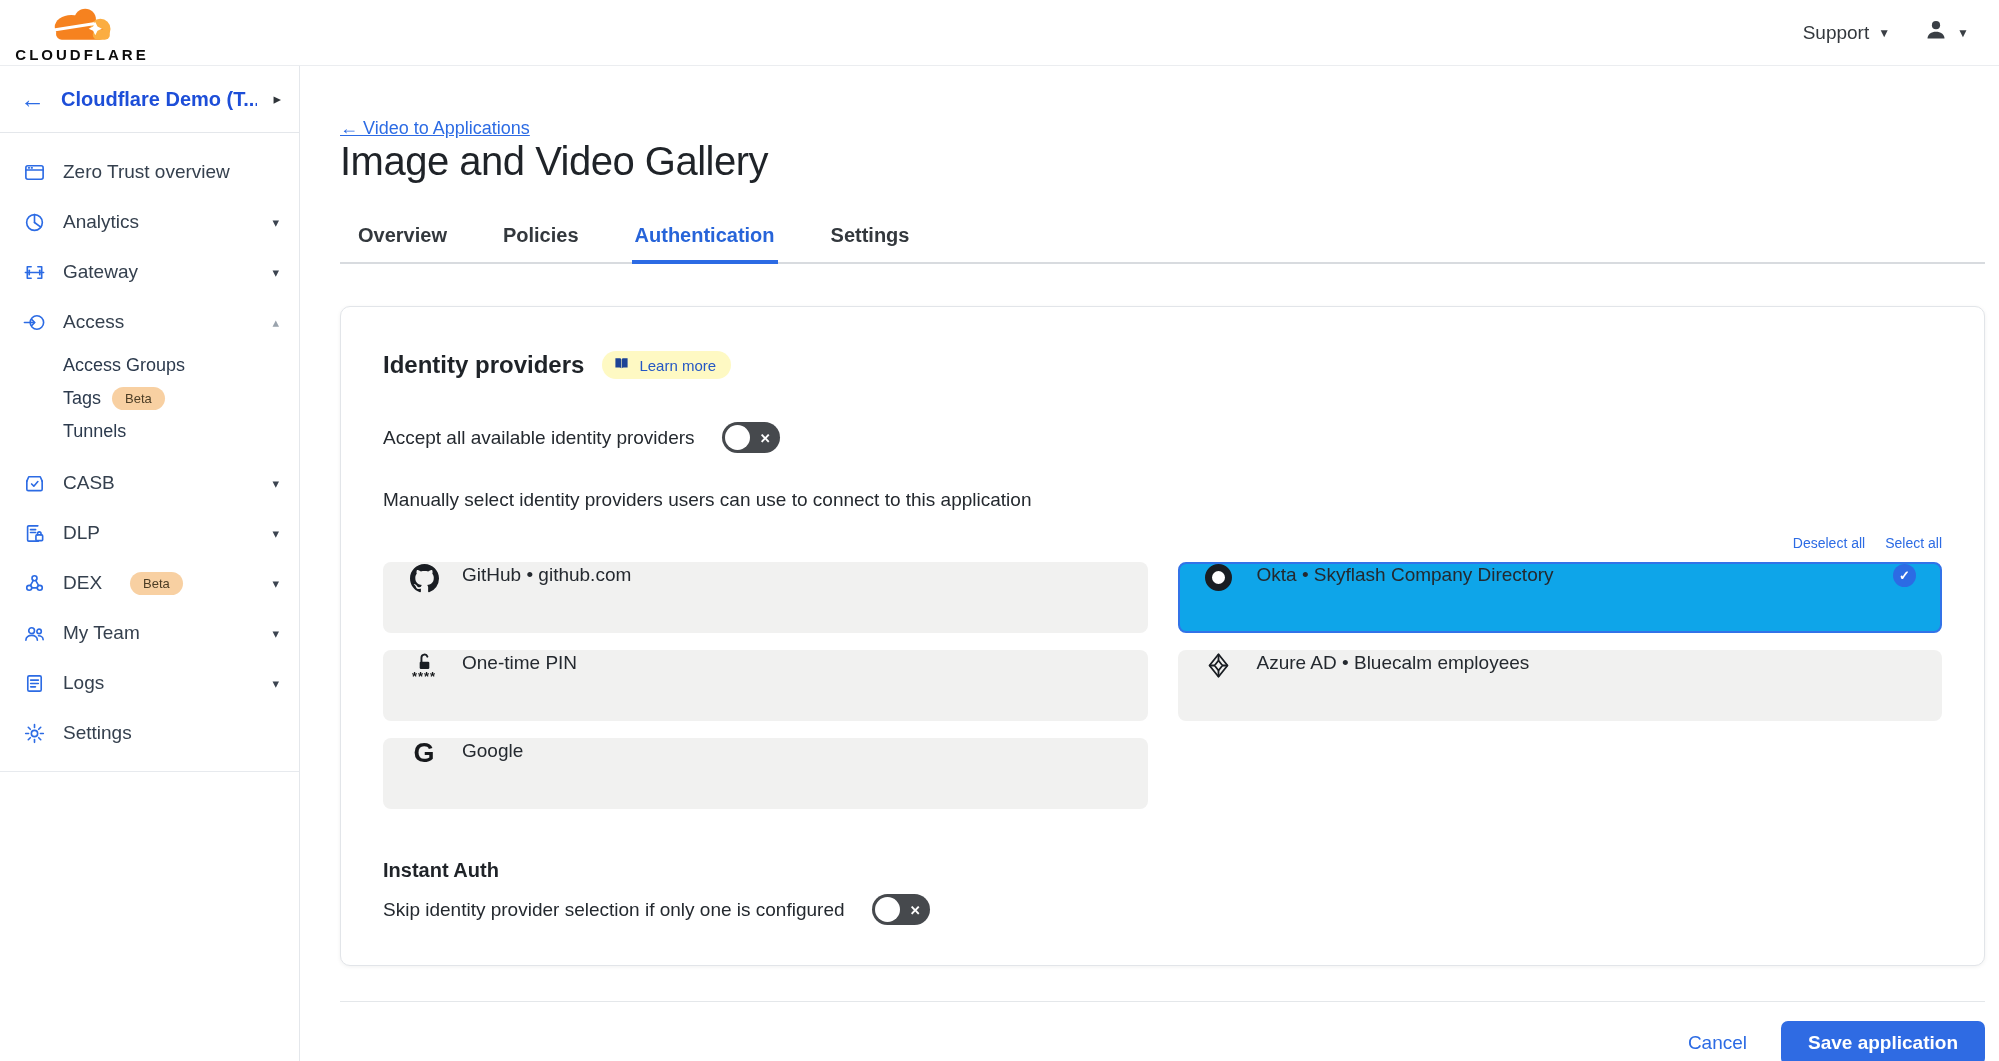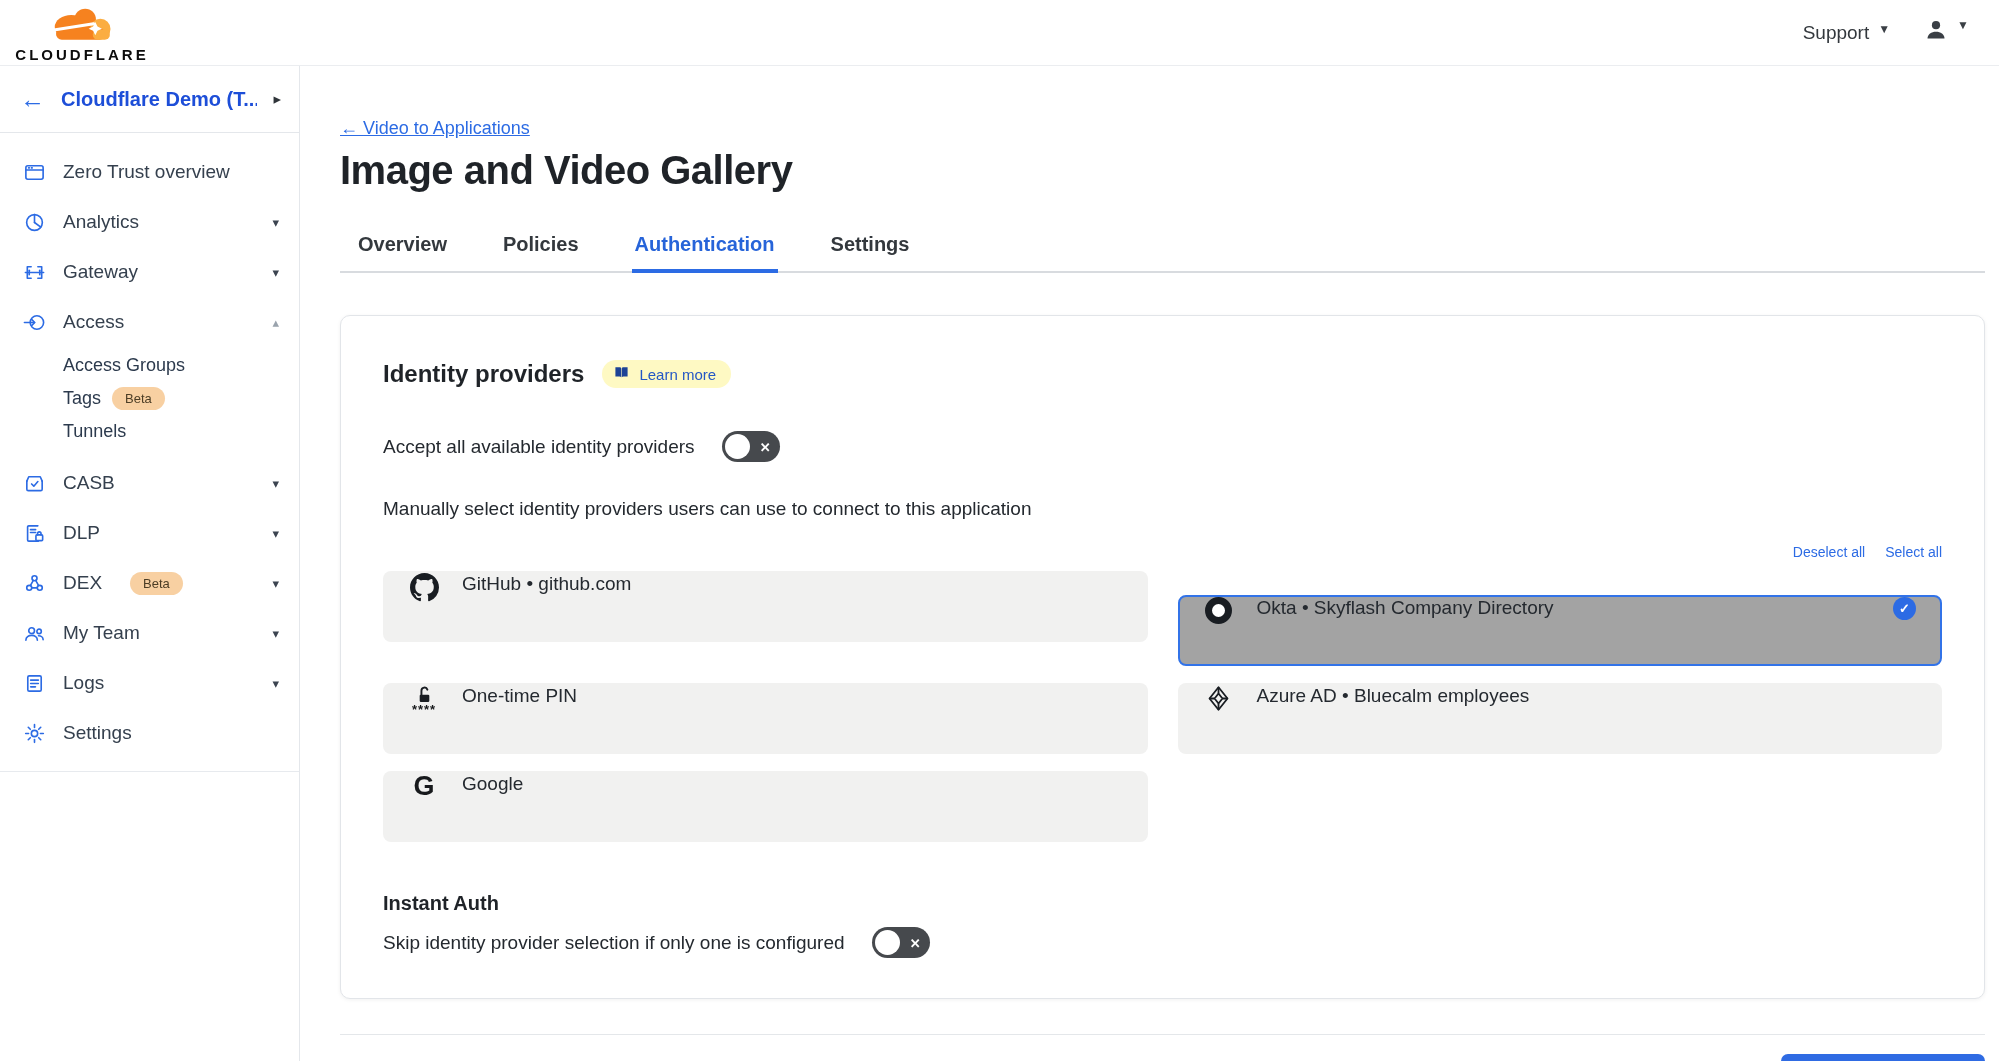--- a/index.html
+++ b/index.html
@@ -17,21 +17,21 @@
   .topbar {
     height: 66px;
     display: flex; align-items: center; justify-content: space-between;
     padding: 0 30px 0 14px;
     border-bottom: 1px solid #ebedf0;
     background: #fff;
   }
   .logo { display: flex; flex-direction: column; align-items: center; width: 136px; cursor: pointer; }
   .logo-word { font-size: 15px; font-weight: 800; letter-spacing: 3px; color: #0c0c0c; margin-top: 1px; }
   .topbar-right { display: flex; align-items: center; gap: 34px; }
-  .menu-trigger { display: flex; align-items: flex-start; gap: 9px; font-size: 19px; color: #33383d; cursor: pointer; }
+  .menu-trigger { display: flex; align-items: center; gap: 9px; font-size: 19px; color: #33383d; cursor: pointer; }
   .menu-caret { font-size: 12px; color: #3a3f45; }
 
   
   .sidebar {
     position: absolute; top: 66px; left: 0; bottom: 0; width: 300px;
     background: #fff; border-right: 1px solid #e4e7eb;
   }
   .side-header {
     height: 67px; display: flex; align-items: center; gap: 16px;
     padding: 0 18px 0 20px; border-bottom: 1px solid #e4e7eb;
@@ -63,21 +63,21 @@
     font-size: 13px; font-weight: 400; padding: 4px 13px; border-radius: 13px;
   }
   .side-bottom-divider { border-top: 1px solid #e7eaee; margin-top: 13px; }
 
   
   .main { margin-left: 300px; padding: 0 14px 0 40px; }
   .back-link {
     display: inline-block; margin-top: 52px; font-size: 18px;
     color: #2c6be4; text-decoration: underline; cursor: pointer;
   }
-  .page-title { margin-top: 9px; font-size: 40px; font-weight: 700; color: #1f2328; letter-spacing: -0.5px; }
+  .page-title { margin-top: 0; font-size: 40px; font-weight: 400; color: #1f2328; letter-spacing: -0.5px; }
   .tabs { display: flex; gap: 50px; margin-top: 32px; padding-left: 15px; border-bottom: 2px solid #d8dbdf; }
   .tab {
     font-size: 20px; font-weight: 600; color: #33383d;
     padding: 8px 3px 15px; cursor: pointer;
   }
   .tab.active { color: #2764d9; border-bottom: 4px solid #2c6be4; margin-bottom: -2px; padding-bottom: 13px; }
 
   
   .card {
     margin-top: 42px; border: 1px solid #e2e5e9; border-radius: 10px;
@@ -110,21 +110,21 @@
 
   .provider-grid {
     margin-top: 11px; display: grid; grid-template-columns: 1fr 1fr;
     column-gap: 30px; row-gap: 17px;
   }
   .provider {
     height: 71px; background: #f1f1f0; border: 2px solid transparent;
     border-radius: 8px; display: flex; align-items: flex-start; gap: 23px;
     padding: 0 24px; font-size: 19px; color: #24292f; cursor: pointer;
   }
-  .provider.selected { background: #a3a3a3; border-color: #3273e8; margin-top: 24px; }
+  .provider.selected { background: #0ea5e9; border-color: #3273e8; }
   .p-icon { width: 30px; flex: 0 0 30px; display: flex; flex-direction: column; align-items: center; justify-content: center; }
   .okta-ring { width: 27px; height: 27px; border-radius: 50%; border: 7px solid #191d22; background: #fff; }
   .google-g { font-size: 27px; font-weight: 800; color: #17191c; line-height: 1; }
   .pin-mask { font-size: 13px; font-weight: 700; letter-spacing: 1px; color: #17191c; line-height: 0.55; }
   .check-circle {
     margin-left: auto; width: 23px; height: 23px; border-radius: 50%;
     background: #2c6be4; color: #fff; font-size: 13px; font-weight: 700;
     display: flex; align-items: center; justify-content: center;
   }
   .instant-heading { margin-top: 50px; font-size: 20px; font-weight: 700; color: #1f2328; }

